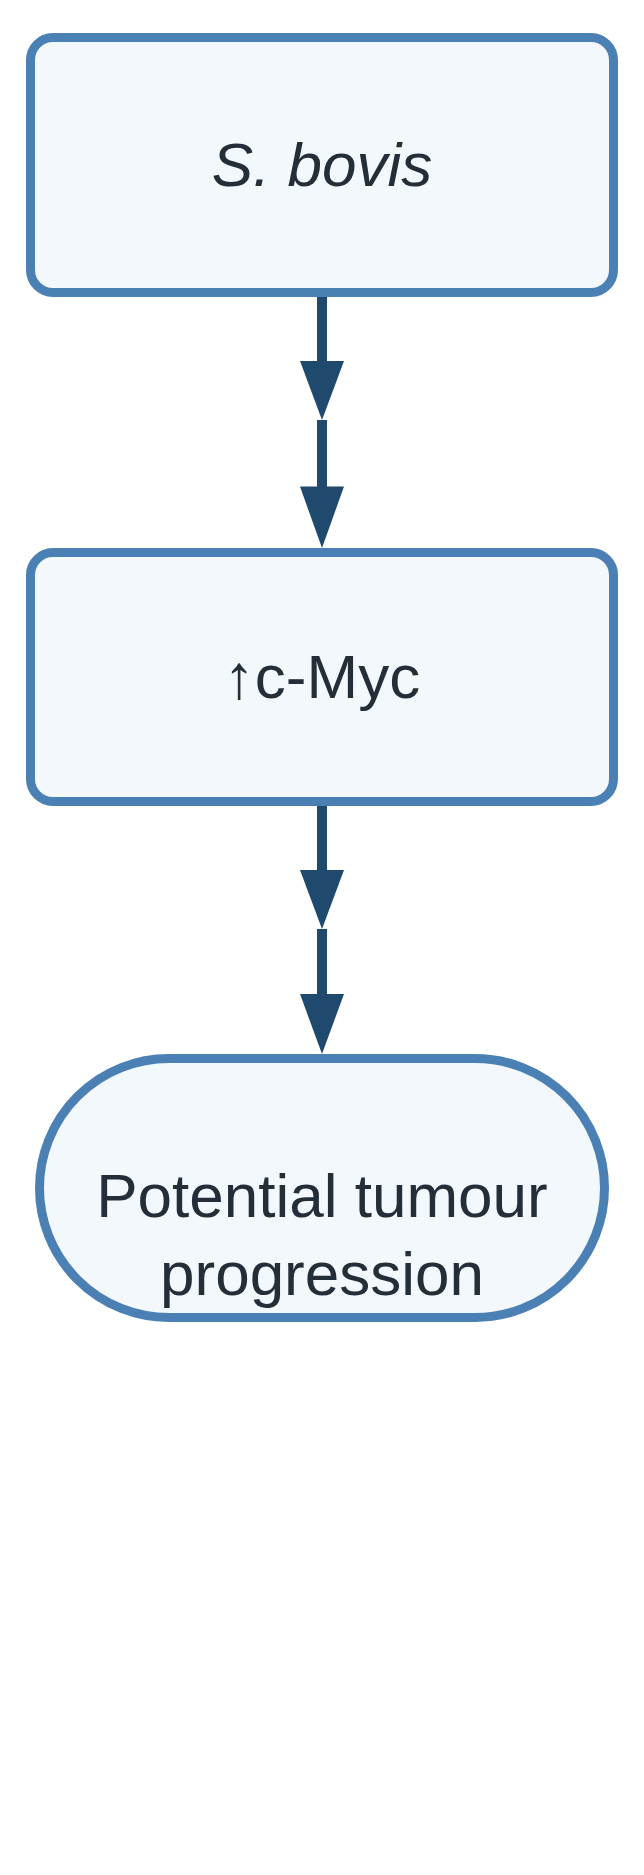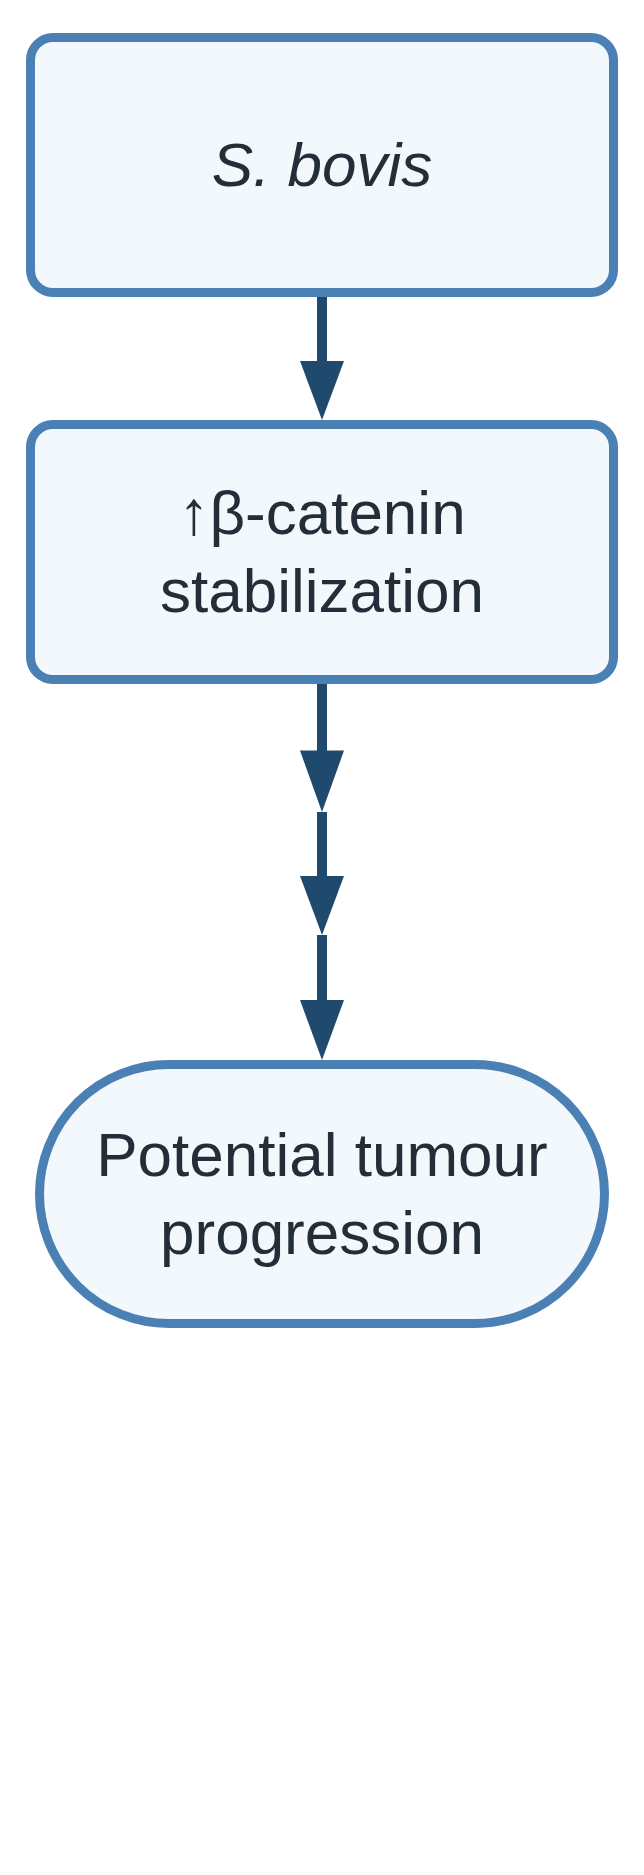--- a/index.html
+++ b/index.html
@@ -35,20 +35,21 @@
     text-align: center;
     flex: 0 0 auto;
   }
   .node.rect {
     width: 592px;
     border-radius: 27px;
   }
   .node.stadium {
     width: 574px;
     border-radius: 134px;
+    align-items: flex-end;
   }
   .node-label {
     font-size: 62px;
     line-height: 78px;
     color: var(--text);
     padding: 0 8px;
     letter-spacing: 0px;
   }
   .node-label.italic { font-style: italic; }
   .arrow-gap {
@@ -71,31 +72,31 @@
     <span class="node-label italic">S. bovis</span>
   </div>
 
   <div class="arrow-gap" style="height:123px;">
     <svg width="44" height="123" viewBox="0 0 44 123" preserveAspectRatio="none">
       <rect x="17" y="0" width="10" height="68" fill="currentColor"></rect>
       <polygon points="0,64 44,64 22,123" fill="currentColor"></polygon>
     </svg>
   </div>
 
-  <div class="node rect" style="height:264px;">
-    <span class="node-label">↑β-catenin stabilization</span>
-  </div>
 
   <div class="arrow-gap" style="height:128px;">
     <svg width="44" height="128" viewBox="0 0 44 123" preserveAspectRatio="none">
       <rect x="17" y="0" width="10" height="68" fill="currentColor"></rect>
       <polygon points="0,64 44,64 22,123" fill="currentColor"></polygon>
     </svg>
   </div>
 
+  <div class="node rect" style="height:258px;">
+    <span class="node-label">↑c-Myc</span>
+  </div>
 
   <div class="arrow-gap" style="height:123px;">
     <svg width="44" height="123" viewBox="0 0 44 123" preserveAspectRatio="none">
       <rect x="17" y="0" width="10" height="68" fill="currentColor"></rect>
       <polygon points="0,64 44,64 22,123" fill="currentColor"></polygon>
     </svg>
   </div>
 
 
   <div class="arrow-gap" style="height:125px;">

